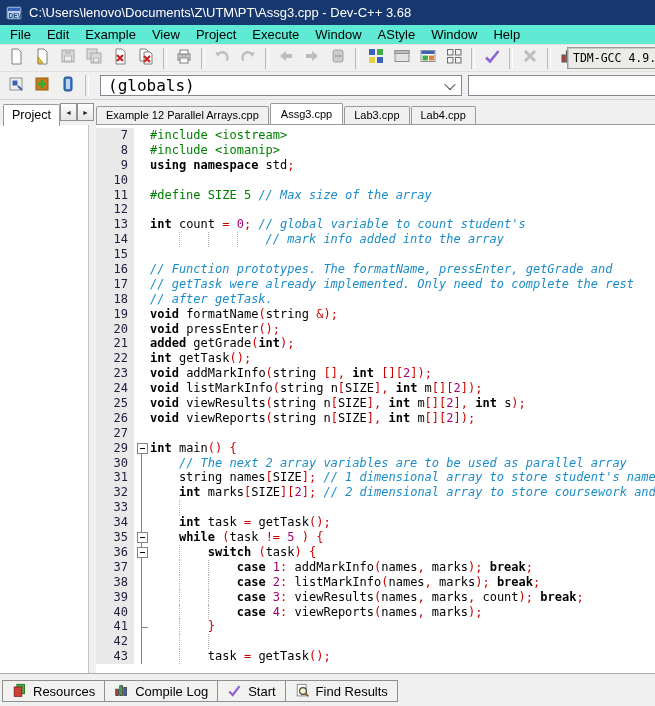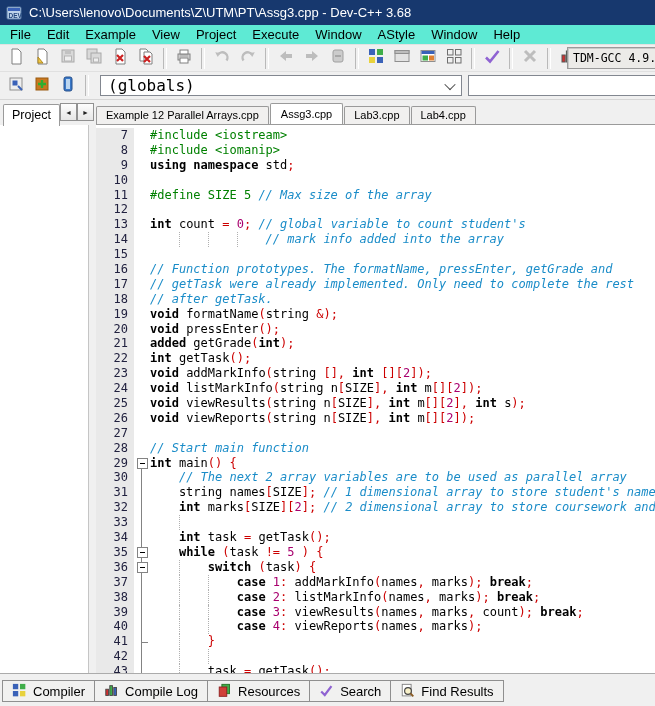--- a/index.html
+++ b/index.html
@@ -387,25 +387,20 @@
         <div class="gut">26</div>
         <div class="fold"></div>
         <div class="code"><span class="t-k">void</span><span class="t-p"> viewReports</span><span class="t-s">(</span><span class="t-p">string n</span><span class="t-s">[</span><span class="t-p">SIZE</span><span class="t-s">],</span><span class="t-p"> </span><span class="t-k">int</span><span class="t-p"> m</span><span class="t-s">[][</span><span class="t-n">2</span><span class="t-s">]);</span></div>
       </div>
       <div class="row">
         <div class="gut">27</div>
         <div class="fold"></div>
         <div class="code"></div>
       </div>
       <div class="row">
-        <div class="gut">28</div>
-        <div class="fold"></div>
-        <div class="code"><span class="t-c">// Start main function</span></div>
-      </div>
-      <div class="row">
         <div class="gut">29</div>
         <div class="fold">
           <span class="box"></span>
           <span class="vl" style="top: calc(50% + 5px); bottom: 0px;"></span>
         </div>
         <div class="code"><span class="t-k">int</span><span class="t-p"> main</span><span class="t-s">() {</span></div>
       </div>
       <div class="row">
         <div class="gut">30</div>
         <div class="fold">
@@ -510,54 +505,43 @@
         <div class="code"><span class="ig" style="left: 28.92px;"></span><span class="t-p">        task </span><span class="t-s">=</span><span class="t-p"> getTask</span><span class="t-s">();</span></div>
       </div>
     </div>
 </div>
 
 <div class="divider"></div>
 <div class="bottombar" id="bottombar">
     <span class="btab">
       <span style="display: flex;">
         <svg width="16" height="16" viewBox="0 0 18 18">
-          <rect x="1" y="1" width="6" height="6" fill="#3a62b8"></rect>
-          <rect x="9" y="1" width="6" height="6" fill="#3fae49"></rect>
-          <rect x="1" y="9" width="6" height="6" fill="#3a62b8"></rect>
-          <rect x="9" y="9" width="6" height="6" fill="#e8d23c"></rect>
+          <rect x="5.5" y="1.5" width="8.5" height="10.5" fill="#3fae49" stroke="#207020"></rect>
+          <rect x="2.5" y="4.5" width="8.5" height="10.5" fill="#d04038" stroke="#8c1f1f"></rect>
         </svg>
       </span>
-      <span>Compiler</span>
+      <span>Resources</span>
     </span>
     <span class="btab">
       <span style="display: flex;">
         <svg width="16" height="16" viewBox="0 0 18 18">
           <rect x="2" y="7" width="3" height="7" fill="#d03030" stroke="#444"></rect>
           <rect x="6.5" y="3" width="3" height="11" fill="#3fae49" stroke="#444"></rect>
           <rect x="11" y="5" width="3" height="9" fill="#3a62b8" stroke="#444"></rect>
         </svg>
       </span>
       <span>Compile Log</span>
     </span>
     <span class="btab">
       <span style="display: flex;">
         <svg width="16" height="16" viewBox="0 0 18 18">
-          <rect x="5.5" y="1.5" width="8.5" height="10.5" fill="#3fae49" stroke="#207020"></rect>
-          <rect x="2.5" y="4.5" width="8.5" height="10.5" fill="#d04038" stroke="#8c1f1f"></rect>
-        </svg>
-      </span>
-      <span>Resources</span>
-    </span>
-    <span class="btab">
-      <span style="display: flex;">
-        <svg width="16" height="16" viewBox="0 0 18 18">
           <path d="M2.5 9.5l4 4L14 3.5" fill="none" stroke="#8f63d2" stroke-width="2.5"></path>
         </svg>
       </span>
-      <span>Search</span>
+      <span>Start</span>
     </span>
     <span class="btab">
       <span style="display: flex;">
         <svg width="16" height="16" viewBox="0 0 18 18">
           <rect x="2.5" y="1.5" width="10" height="13" fill="#fff" stroke="#7f7f7f"></rect>
           <circle cx="9" cy="9" r="3.8" fill="#f7efc0" fill-opacity="0.85" stroke="#444" stroke-width="1.3"></circle>
           <path d="M11.8 11.8l3.2 3.2" stroke="#8a5a20" stroke-width="2"></path>
         </svg>
       </span>
       <span>Find Results</span>

